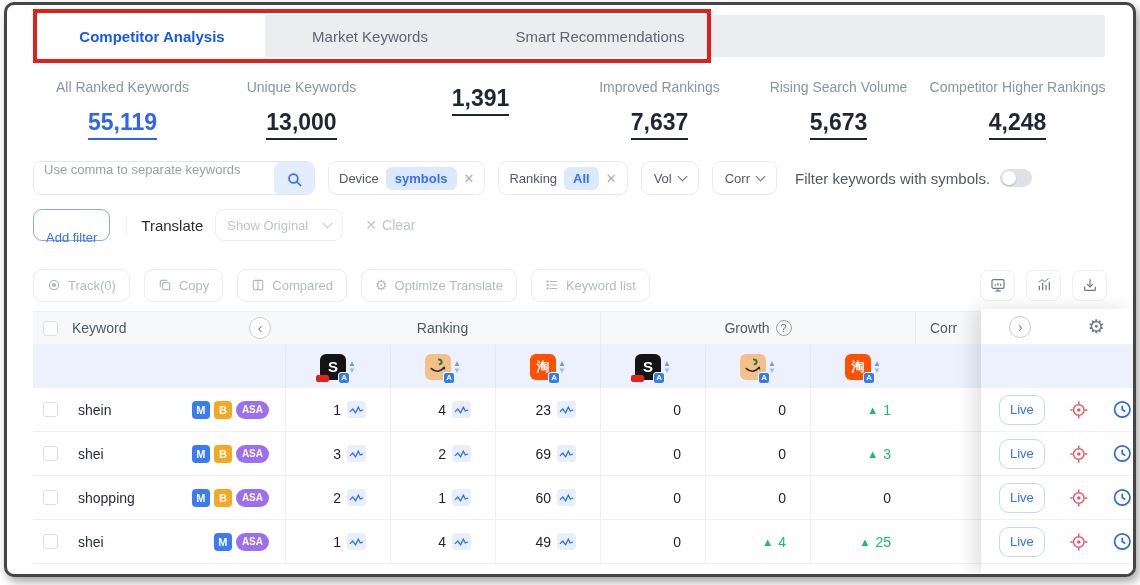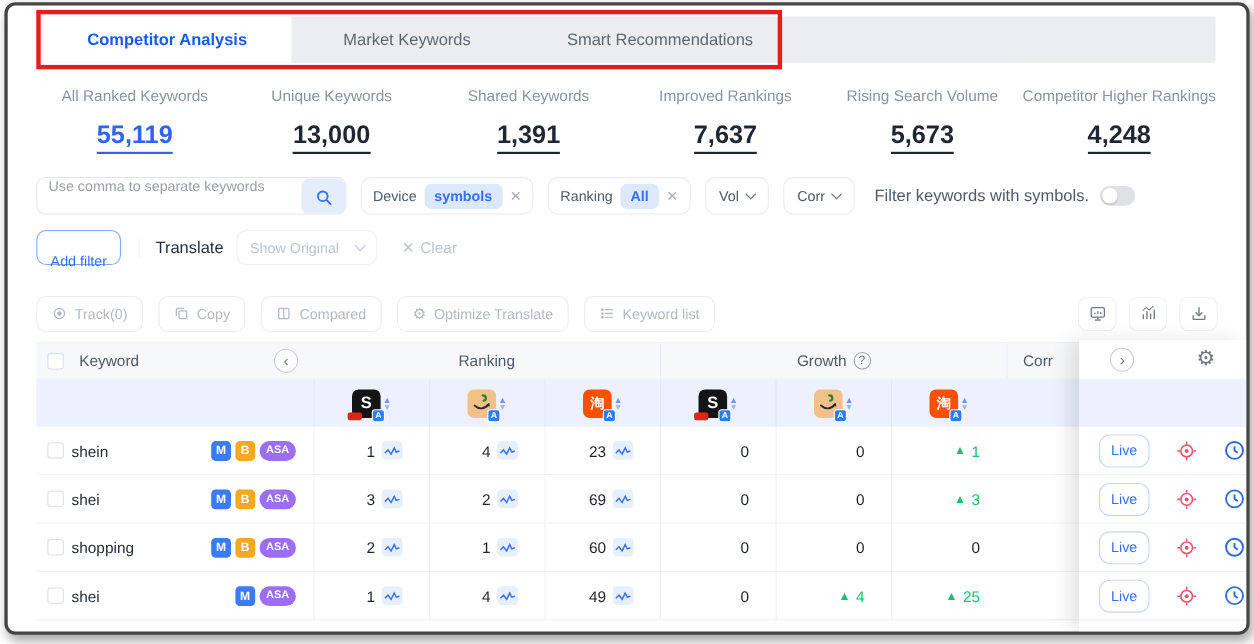--- a/index.html
+++ b/index.html
@@ -60,21 +60,21 @@
   .circ{ width:22px; height:22px; border:1px solid #c9cdd4; border-radius:50%; display:flex; align-items:center; justify-content:center; color:#7c828c; font-size:14px; background:#fff; cursor:pointer; line-height:1;}
   .hkw .circ{ margin-left:auto; margin-right:14px;}
   .hcenter{ justify-content:center; gap:6px;}
   .qmark{ width:16px; height:16px; border:1px solid #9aa0ab; border-radius:50%; font-size:11px; color:#6f7784; display:flex; align-items:center; justify-content:center;}
   .subhead{ background:#ecf1fd; height:43px;}
   .subhead>div{ display:flex; align-items:center; justify-content:center; border-left:1px solid #e2e8f6;}
   .subhead>div:first-child,.subhead>div:last-child{ border-left:none;}
   .row{ height:44px; border-bottom:1px solid #f0f1f3; font-size:14px; color:#1d2129; background:#fff;}
   .row>div{ display:flex; align-items:center;}
   .row .num{ justify-content:flex-end; padding-right:24px; border-left:1px solid #f0f1f3; font-size:14px;}
-  .kwcell{ padding-left:10px; gap:7px;}
+  .kwcell{ padding-left:10px; gap:20px;}
   .cb{ width:15px; height:15px; border:1.5px solid #dcdfe5; border-radius:3px; background:#fff; cursor:pointer;}
   .kw{ color:#272e3b;}
   .badges{ margin-left:auto; margin-right:16px; display:flex; gap:4px; align-items:center;}
   .bsq{ width:18px; height:18px; border-radius:4px; color:#fff; font-size:11px; font-weight:bold; display:flex; align-items:center; justify-content:center;}
   .bm{ background:#3b7cf6;} .bb{ background:#f5a821;}
   .basa{ background:#9b6ef3; border-radius:9px; height:18px; padding:0 6px; color:#fff; font-size:10px; font-weight:bold; display:flex; align-items:center;}
   .spark{ width:19px; height:17px; background:#e7eefc; border-radius:4px; margin-left:6px; display:flex; align-items:center; justify-content:center;}
   .tri{ color:#17c168; font-size:11px; margin-right:5px;}
   .up span.gv{ color:#17c168;}
   .app{ width:26px; height:26px; border-radius:6px; position:relative; display:flex; align-items:center; justify-content:center;}
@@ -110,21 +110,20 @@
   <div class="stats">
     <div class="stat">
       <div class="lbl">All Ranked Keywords</div>
       <span class="val blue">55,119</span>
     </div>
     <div class="stat">
       <div class="lbl">Unique Keywords</div>
       <span class="val">13,000</span>
     </div>
     <div class="stat">
-      <div class="lbl">Shared Keywords</div>
       <span class="val">1,391</span>
     </div>
     <div class="stat">
       <div class="lbl">Improved Rankings</div>
       <span class="val">7,637</span>
     </div>
     <div class="stat">
       <div class="lbl">Rising Search Volume</div>
       <span class="val">5,673</span>
     </div>

